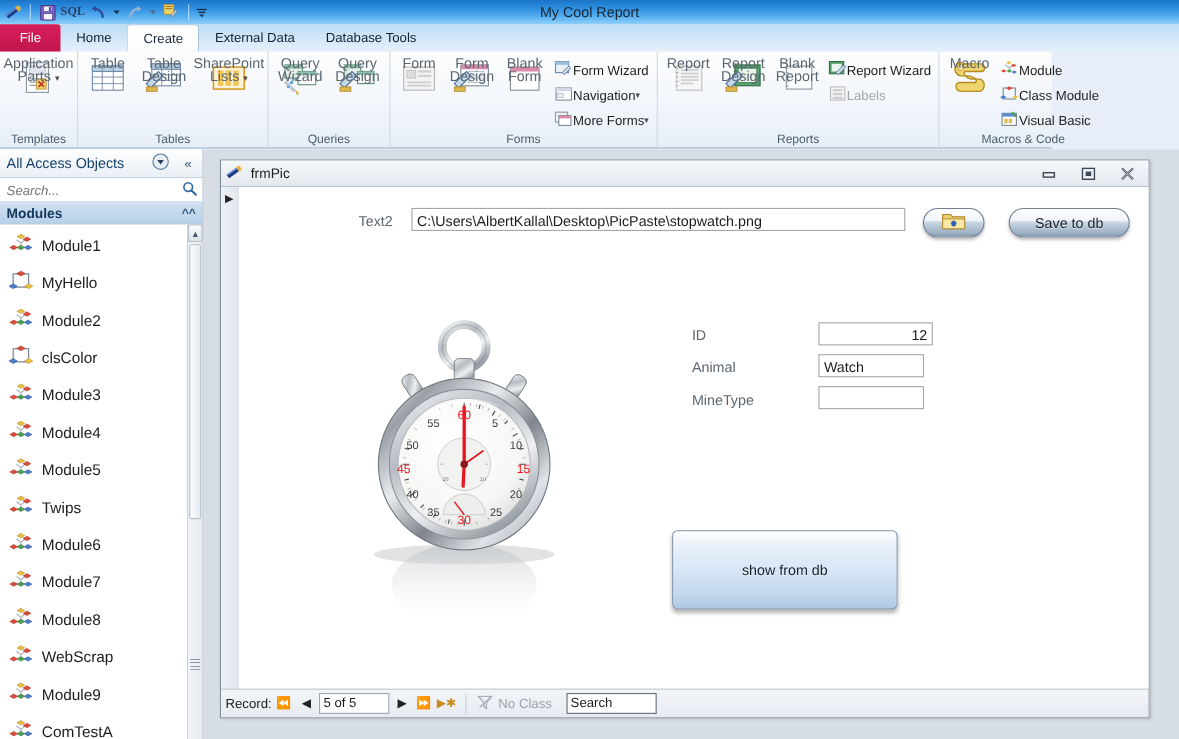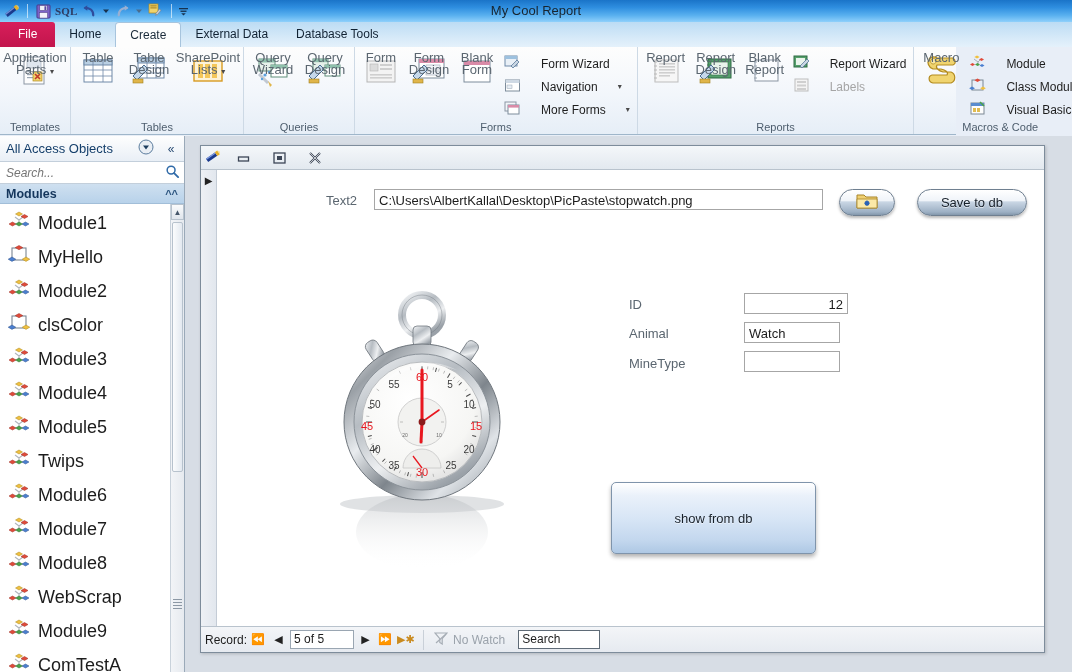--- a/index.html
+++ b/index.html
@@ -63,21 +63,21 @@
     height: 14px; line-height: 14px; text-align: center; font-size: 11px; color: #4d5d6d;
   }
   .bigbtn {
     width: 62px; display: flex; flex-direction: column; align-items: center;
     padding-top: 3px; text-align: center; line-height: 12px; font-size: 11.5px; color: #1c1c1c;
   }
   .bigbtn .glyph { height: 40px; display: flex; align-items: center; justify-content: center; }
   .bigbtn .lbl { display: block; }
   .bigbtn.dim { color: #a3a3a3; }
   .smallcol { display: flex; flex-direction: column; justify-content: center; padding-top: 4px; gap: 2px; }
-  .smallbtn { display: flex; align-items: center; gap: 20px; font-size: 12px; padding: 1px 3px; height: 21px; white-space: nowrap; }
+  .smallbtn { display: flex; align-items: center; gap: 0; font-size: 12px; padding: 1px 3px; height: 21px; white-space: nowrap; }
   .smallbtn.dim { color: #a5a5a5; }
   .caret { font-size: 8px; color: #4a4a4a; }
 
   
   .navpane {
     position: absolute; left: 0; top: 136px; width: 185px; height: 536px;
     background: #fff; border-right: 1px solid #9aa9b8;
   }
   .nav-header {
     height: 26px; display: flex; align-items: center;
@@ -94,21 +94,21 @@
     flex: 1; border: none; outline: none; font-style: italic; font-size: 12px;
     color: #7f1d1d; font-family: "Liberation Sans", sans-serif; background: transparent;
   }
   .nav-group-hdr {
     height: 20px; display: flex; align-items: center; padding: 0 6px;
     background: linear-gradient(180deg,#cfe0f0 0%,#b8d2ea 100%);
     border-bottom: 1px solid #a2bed8; font-weight: bold; color: #14365c; font-size: 12.5px;
   }
   .nav-group-hdr .sp { flex: 1; }
   .nav-list { position: absolute; left: 0; top: 70px; right: 14px; bottom: 0; overflow: hidden; }
-  .nav-item { display: flex; align-items: center; gap: 8px; height: 34px; padding-left: 8px; font-size: 18px; color: #1c1c1c; }
+  .nav-item { display: flex; align-items: center; gap: 8px; height: 34px; padding-left: 8px; font-size: 14px; color: #1c1c1c; }
   .nav-scroll {
     position: absolute; right: 0; top: 68px; width: 14px; bottom: 0;
     background: linear-gradient(90deg,#f2f4f7,#e6eaef);
     border-left: 1px solid #c9d2db;
   }
   .nav-scroll .up {
     height: 16px; background: linear-gradient(180deg,#fafbfc,#dfe5ec);
     border: 1px solid #b7c2cd; display: flex; align-items: center; justify-content: center; font-size: 8px; color: #45566a;
   }
   .nav-scroll .thumb {
@@ -785,20 +785,21 @@
         <span>
           <svg width="17" height="17" viewBox="0 0 17 17">
             <g transform="rotate(-35 8.5 8.5)">
               <rect x="1" y="6" width="11" height="4" fill="#1b3a8c"></rect>
               <rect x="1" y="6" width="11" height="1.3" fill="#7d9ae0"></rect>
               <rect x="12" y="5.7" width="3" height="4.6" fill="#e8b22a"></rect>
               <path d="M15 5.7 L16.6 8 L15 10.3 Z" fill="#f6e2a0"></path>
             </g>
           </svg>
         </span>
+        <span class="name">frmPic</span>
         <span class="wbtn">
           <svg width="13" height="11" viewBox="0 0 13 11">
               <rect x="1.5" y="5" width="10" height="4" fill="none" stroke="#3c4656" stroke-width="1.3"></rect>
             </svg>
         </span>
         <span class="wbtn">
           <svg width="13" height="12" viewBox="0 0 13 12">
             <rect x="1" y="1" width="11" height="10" fill="none" stroke="#3c4656" stroke-width="1.3"></rect>
             <rect x="4" y="4" width="5" height="4" fill="#3c4656"></rect>
           </svg>
@@ -1035,20 +1036,20 @@
         <span class="nb">▶</span>
         <span class="nb">⏩</span>
         <span class="nb" style="color:#c98a1e">▶✱</span>
         <span class="filter">
           <span>
             <svg width="14" height="13" viewBox="0 0 14 13">
               <path d="M1 1 L13 1 L8.2 6.6 L8.2 12 L5.8 10.4 L5.8 6.6 Z" fill="none" stroke="#a6adb5" stroke-width="1.2"></path>
               <path d="M2 11 L12 2" stroke="#a6adb5" stroke-width="1.2"></path>
             </svg>
           </span>
-          <span>No Watch</span>
+          <span>No Class</span>
         </span>
         <span class="srch">Search</span>
       </div>
 
     </div>
   </div>
 </div>
 
 </body></html>

